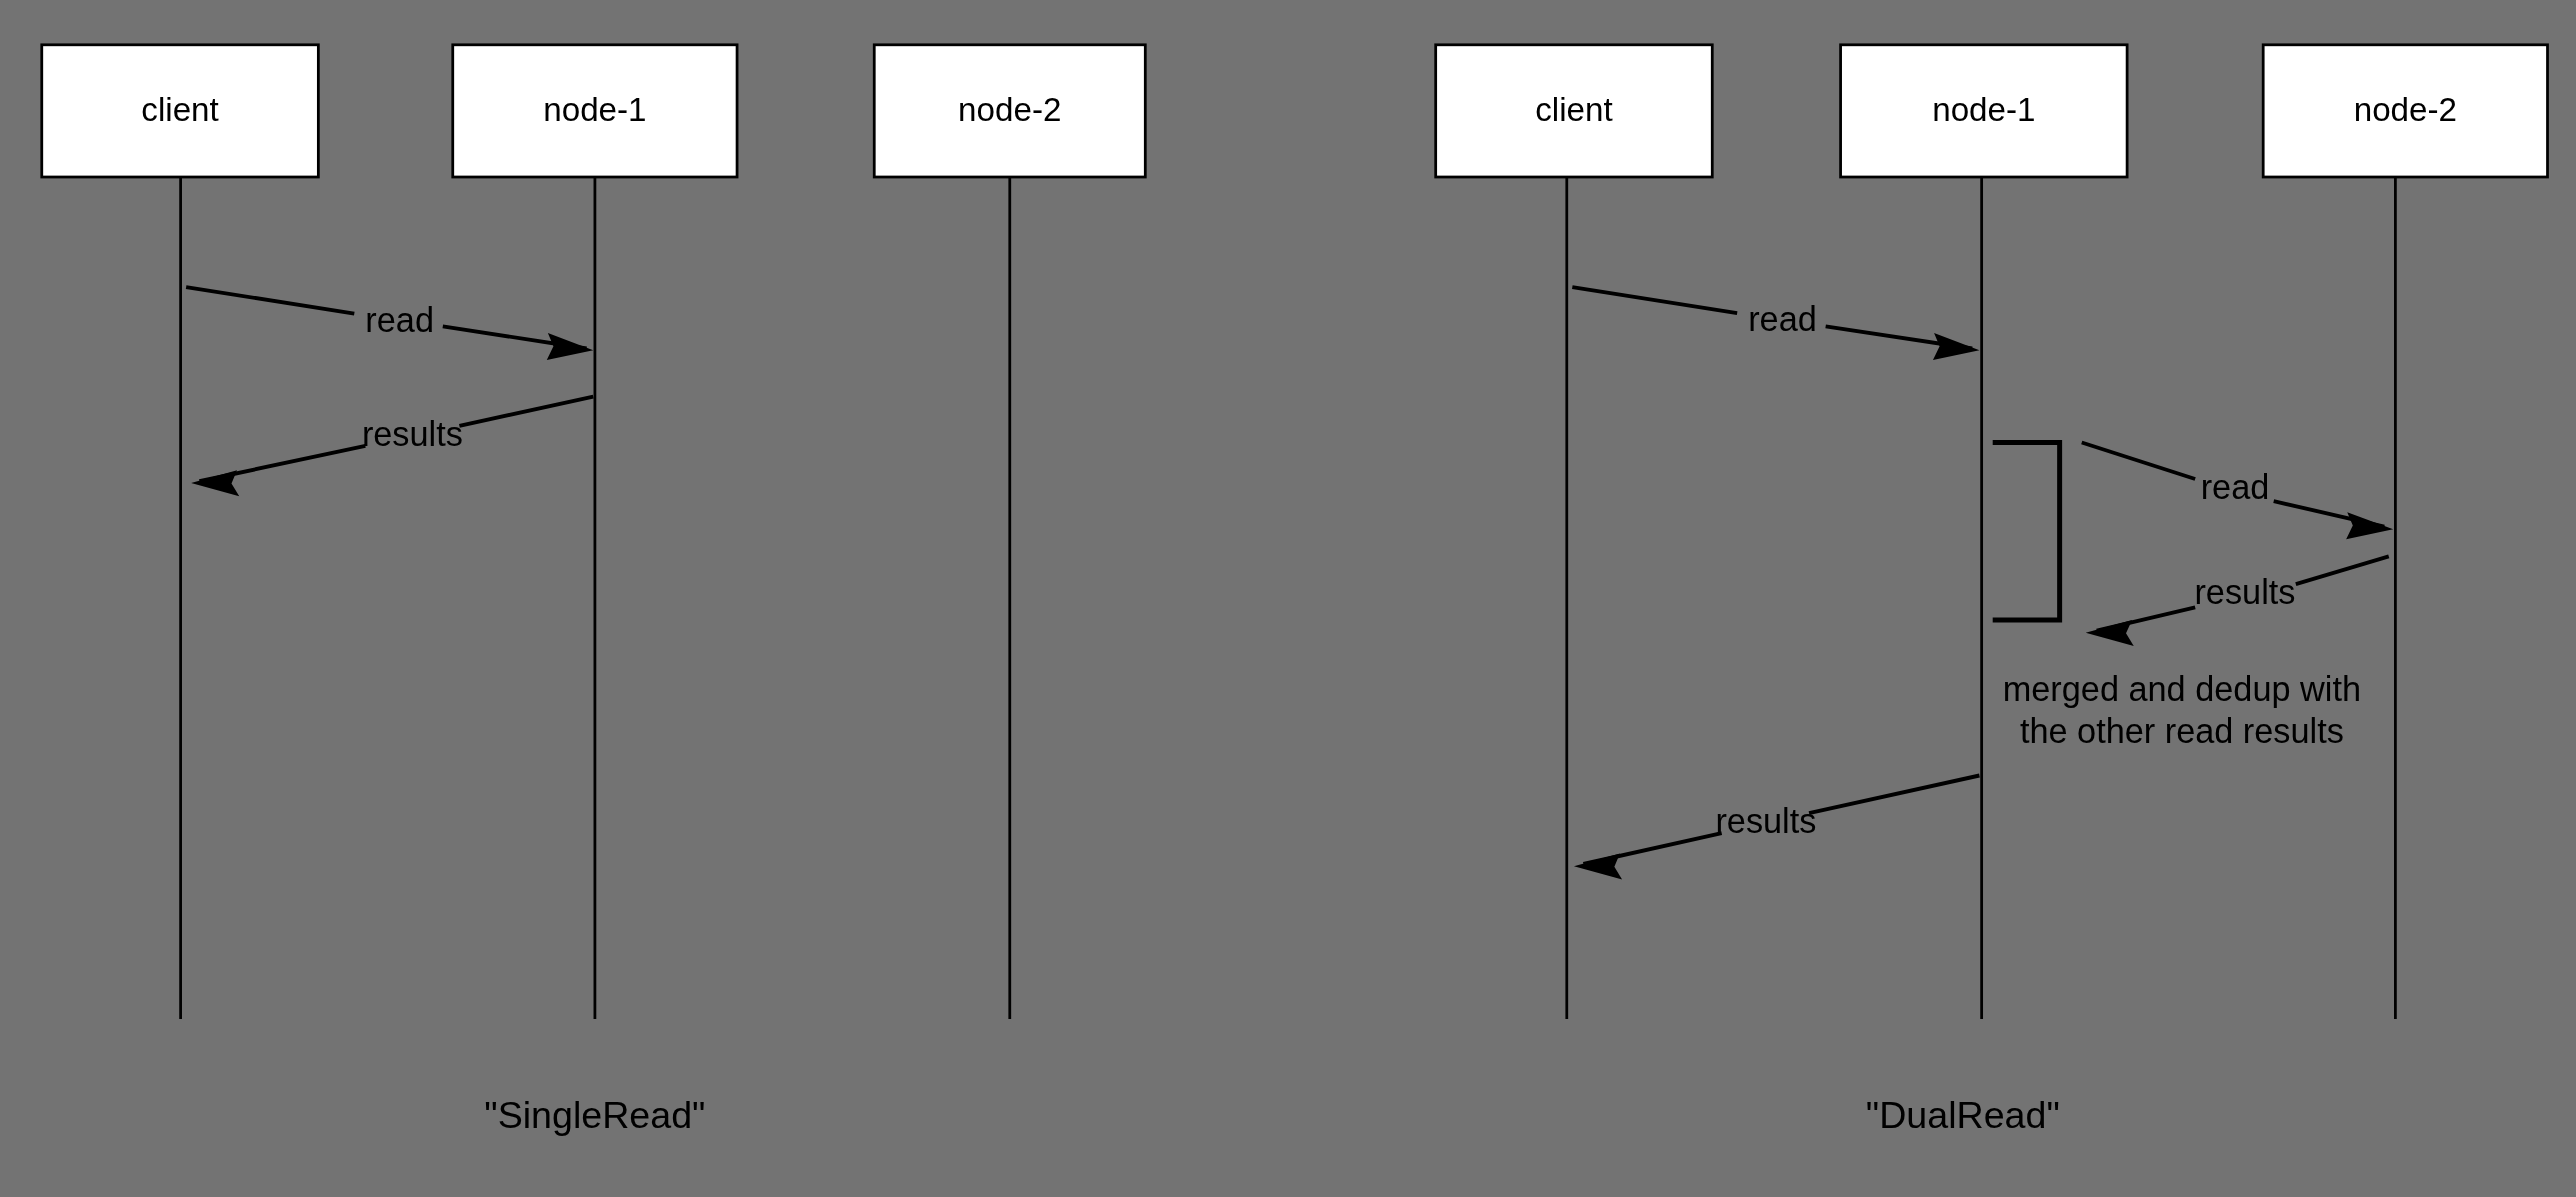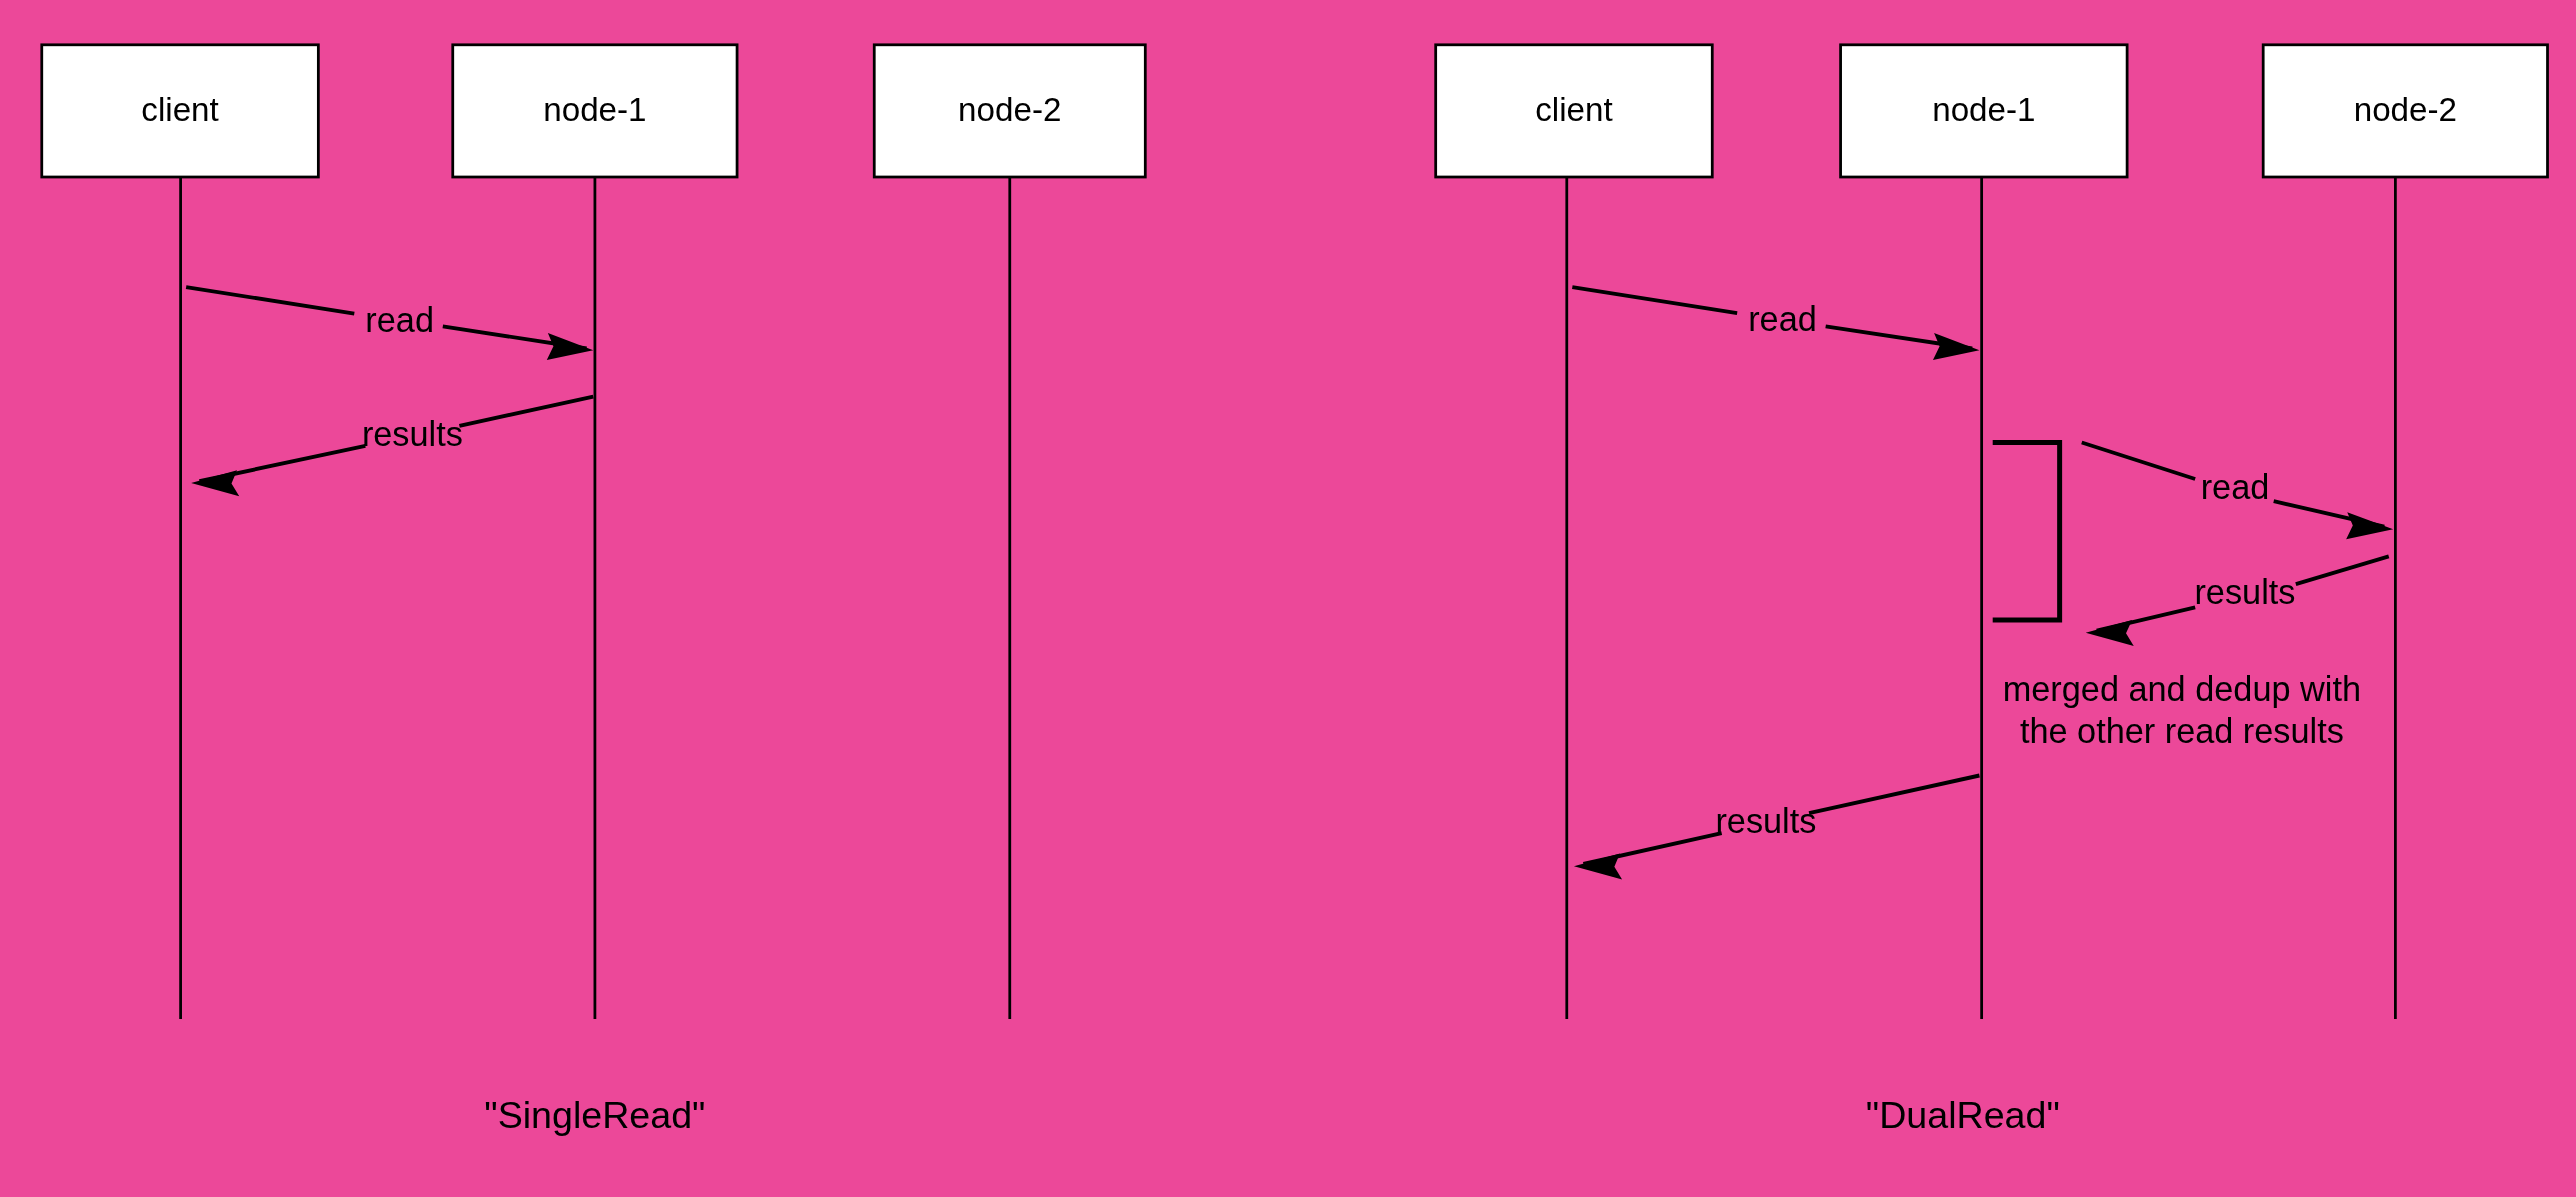--- a/index.html
+++ b/index.html
@@ -11,21 +11,21 @@
     width: 2576px;
     height: 1197px;
     font-family: "Liberation Sans", sans-serif;
     color: #000000;
     overflow: hidden;
   }
   #canvas {
     position: relative;
     width: 2576px;
     height: 1197px;
-    background: #ec4899;
+    background: #737373;
   }
   svg.diagram {
     position: absolute;
     top: 0;
     left: 0;
     width: 2576px;
     height: 1197px;
     display: block;
   }
   .lifeline-box {

